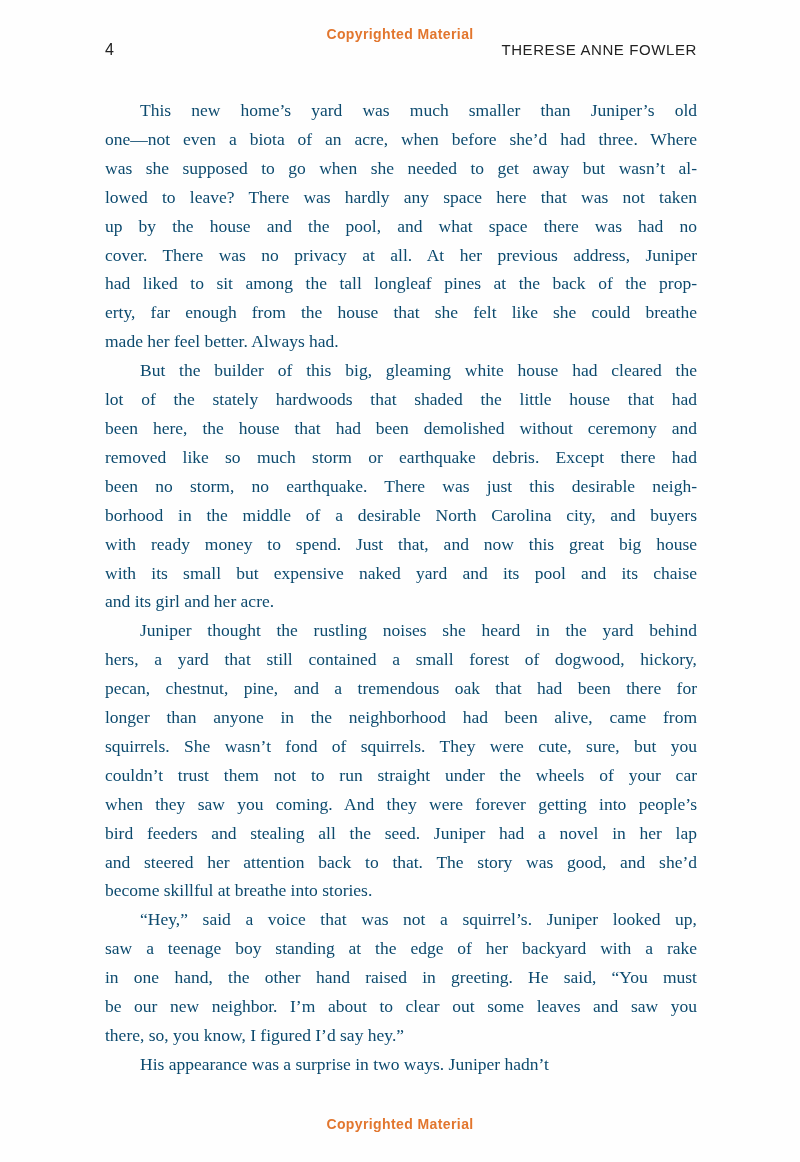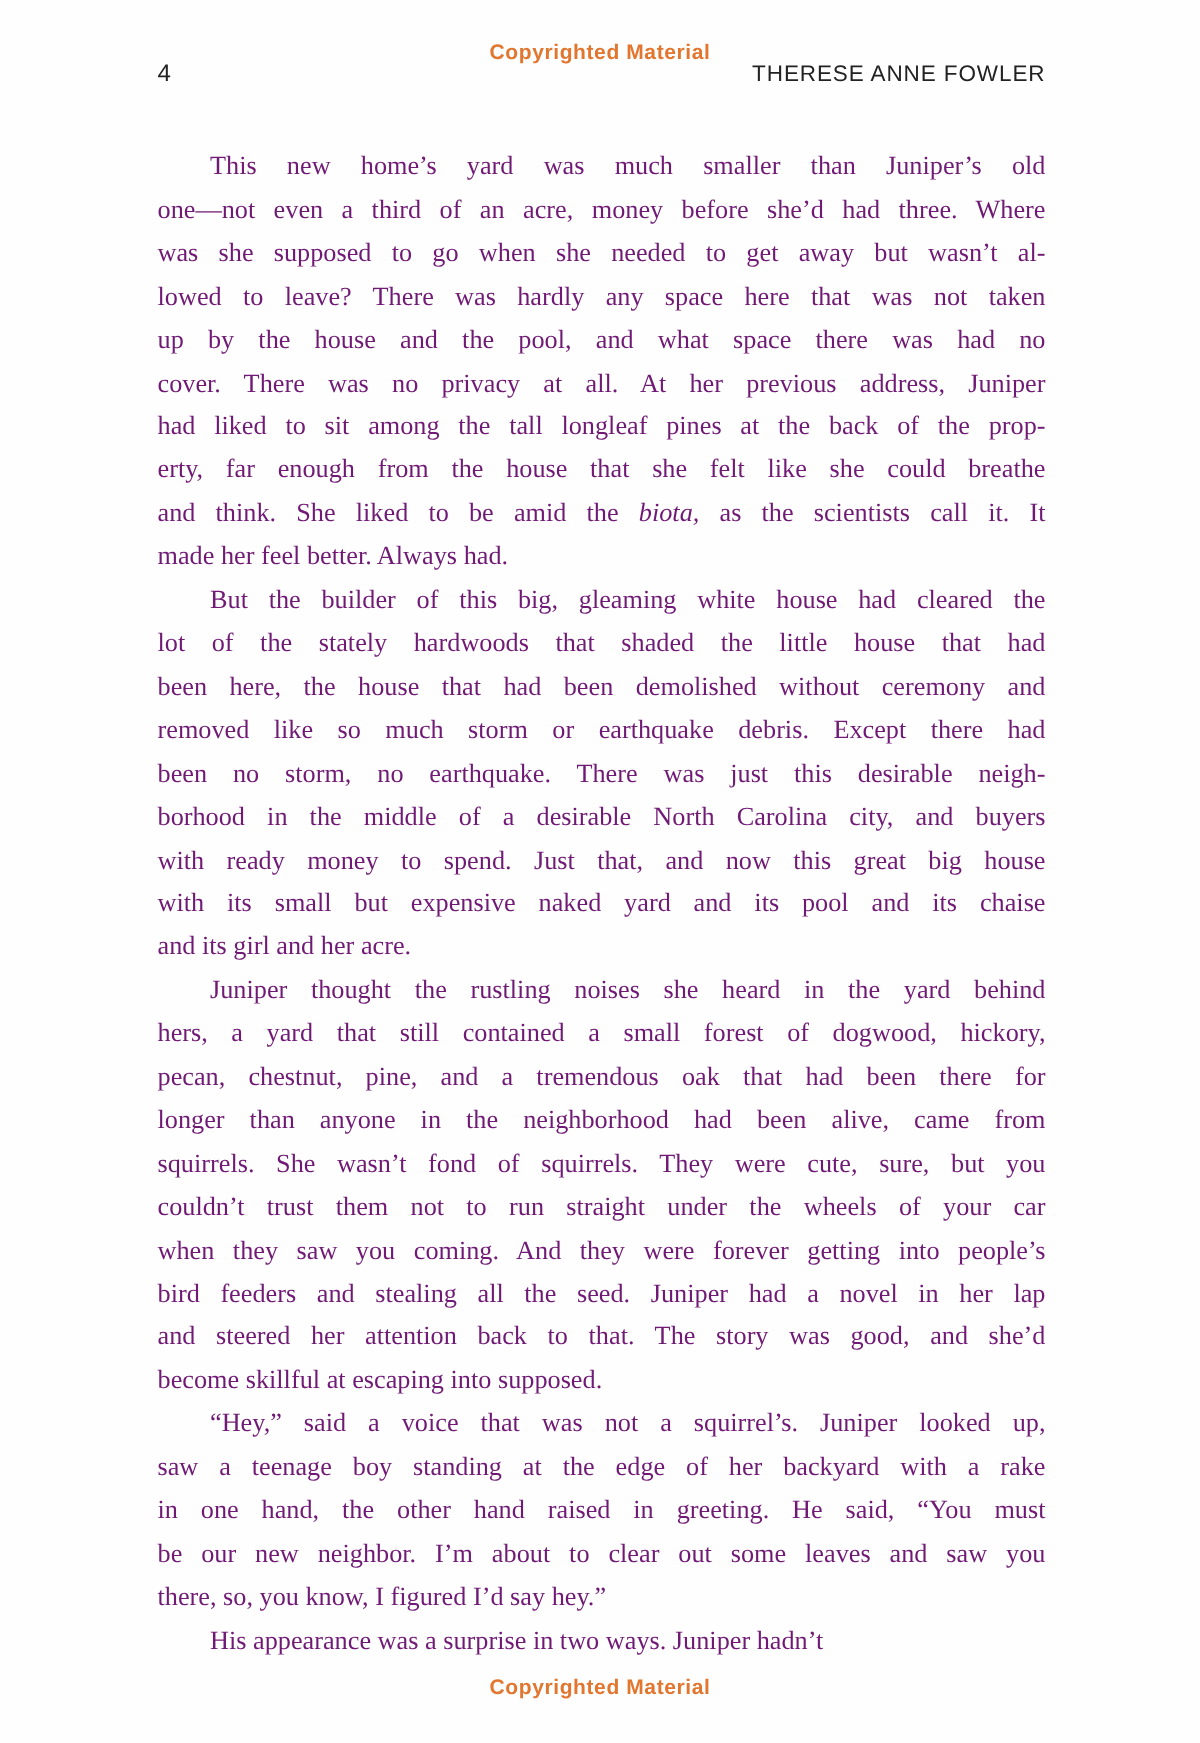--- a/index.html
+++ b/index.html
@@ -46,21 +46,21 @@
     font-size: 15px;
     font-weight: normal;
     letter-spacing: 0.6px;
     margin-left: 48px;
   }
   .body-text {
     position: absolute;
     top: 96px;
     left: 105px;
     width: 592px;
-    color: #701a75;
+    color: #0c4a6e;
     font-size: 17.5px;
     line-height: 28.9px;
   }
   .line {
     text-align: justify;
     text-align-last: justify;
     white-space: normal;
   }
   .line.first { text-indent: 35px; }
   .line.last { text-align-last: left; }
@@ -74,28 +74,27 @@
   <div class="watermark watermark-top" style="color: rgb(226, 118, 46);">Copyrighted Material</div>
 
   <div class="header-row">
     <span class="page-number">4</span>
     <span class="running-header">THERESE ANNE FOWLER</span>
   </div>
 
   <div class="body-text">
       <div>
         <div class="line first">This new home’s yard was much smaller than Juniper’s old</div>
-        <div class="line">one—not even a third of an acre, money before she’d had three. Where</div>
+        <div class="line">one—not even a biota of an acre, when before she’d had three. Where</div>
         <div class="line">was she supposed to go when she needed to get away but wasn’t al-</div>
         <div class="line">lowed to leave? There was hardly any space here that was not taken</div>
         <div class="line">up by the house and the pool, and what space there was had no</div>
         <div class="line">cover. There was no privacy at all. At her previous address, Juniper</div>
         <div class="line">had liked to sit among the tall longleaf pines at the back of the prop-</div>
         <div class="line">erty, far enough from the house that she felt like she could breathe</div>
-        <div class="line">and think. She liked to be amid the <em>biota,</em> as the scientists call it. It</div>
         <div class="line last">made her feel better. Always had.</div>
       </div>
       <div>
         <div class="line first">But the builder of this big, gleaming white house had cleared the</div>
         <div class="line">lot of the stately hardwoods that shaded the little house that had</div>
         <div class="line">been here, the house that had been demolished without ceremony and</div>
         <div class="line">removed like so much storm or earthquake debris. Except there had</div>
         <div class="line">been no storm, no earthquake. There was just this desirable neigh-</div>
         <div class="line">borhood in the middle of a desirable North Carolina city, and buyers</div>
         <div class="line">with ready money to spend. Just that, and now this great big house</div>
@@ -105,21 +104,21 @@
       <div>
         <div class="line first">Juniper thought the rustling noises she heard in the yard behind</div>
         <div class="line">hers, a yard that still contained a small forest of dogwood, hickory,</div>
         <div class="line">pecan, chestnut, pine, and a tremendous oak that had been there for</div>
         <div class="line">longer than anyone in the neighborhood had been alive, came from</div>
         <div class="line">squirrels. She wasn’t fond of squirrels. They were cute, sure, but you</div>
         <div class="line">couldn’t trust them not to run straight under the wheels of your car</div>
         <div class="line">when they saw you coming. And they were forever getting into people’s</div>
         <div class="line">bird feeders and stealing all the seed. Juniper had a novel in her lap</div>
         <div class="line">and steered her attention back to that. The story was good, and she’d</div>
-        <div class="line last">become skillful at escaping into supposed.</div>
+        <div class="line last">become skillful at breathe into stories.</div>
       </div>
       <div>
         <div class="line first">“Hey,” said a voice that was not a squirrel’s. Juniper looked up,</div>
         <div class="line">saw a teenage boy standing at the edge of her backyard with a rake</div>
         <div class="line">in one hand, the other hand raised in greeting. He said, “You must</div>
         <div class="line">be our new neighbor. I’m about to clear out some leaves and saw you</div>
         <div class="line last">there, so, you know, I figured I’d say hey.”</div>
       </div>
       <div>
         <div class="line first last">His appearance was a surprise in two ways. Juniper hadn’t</div>

